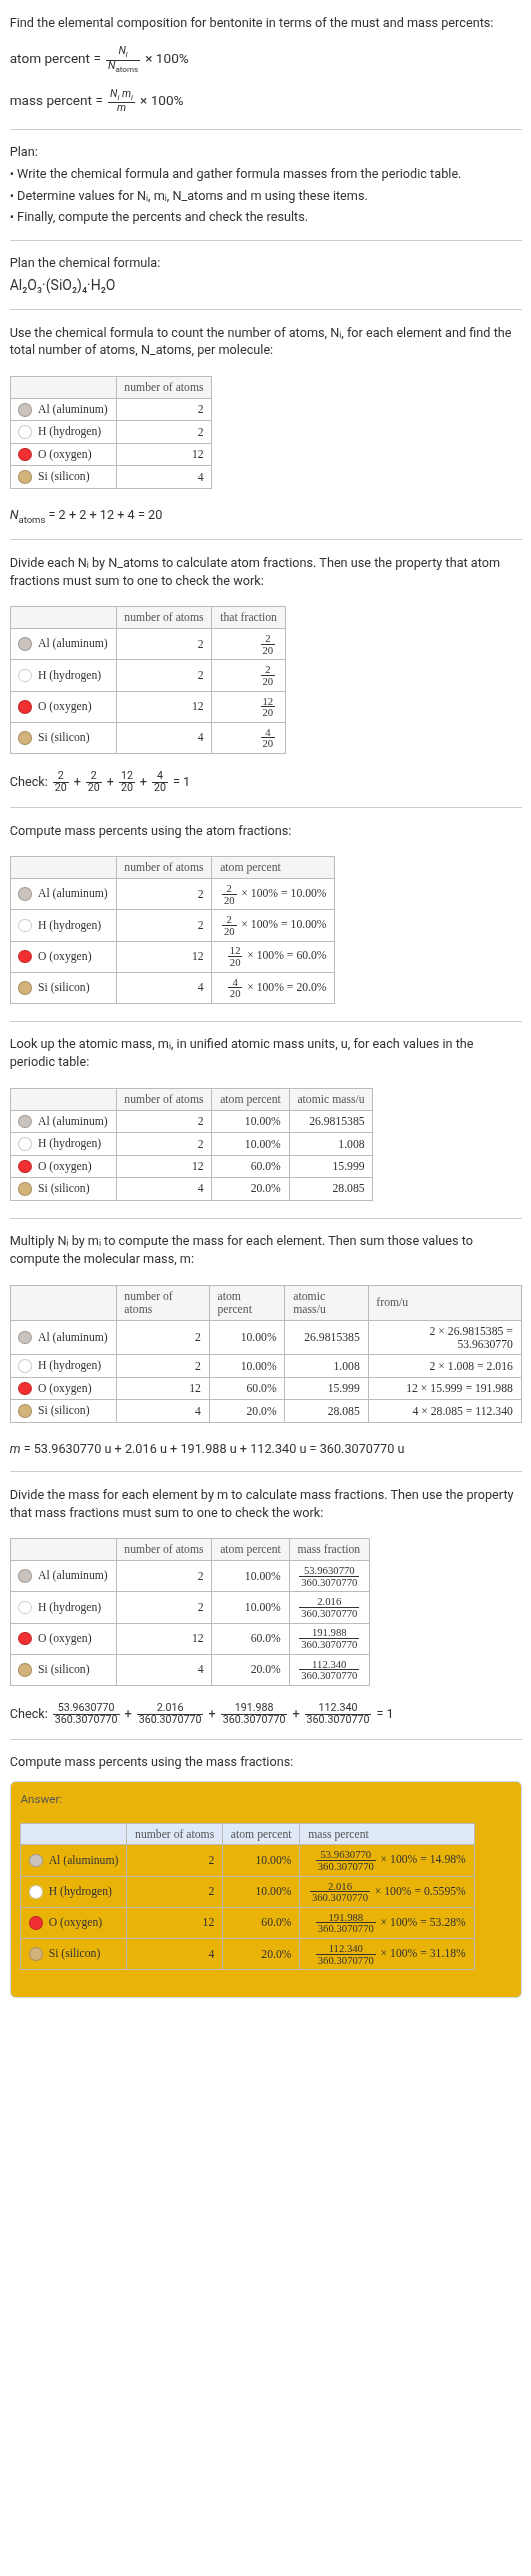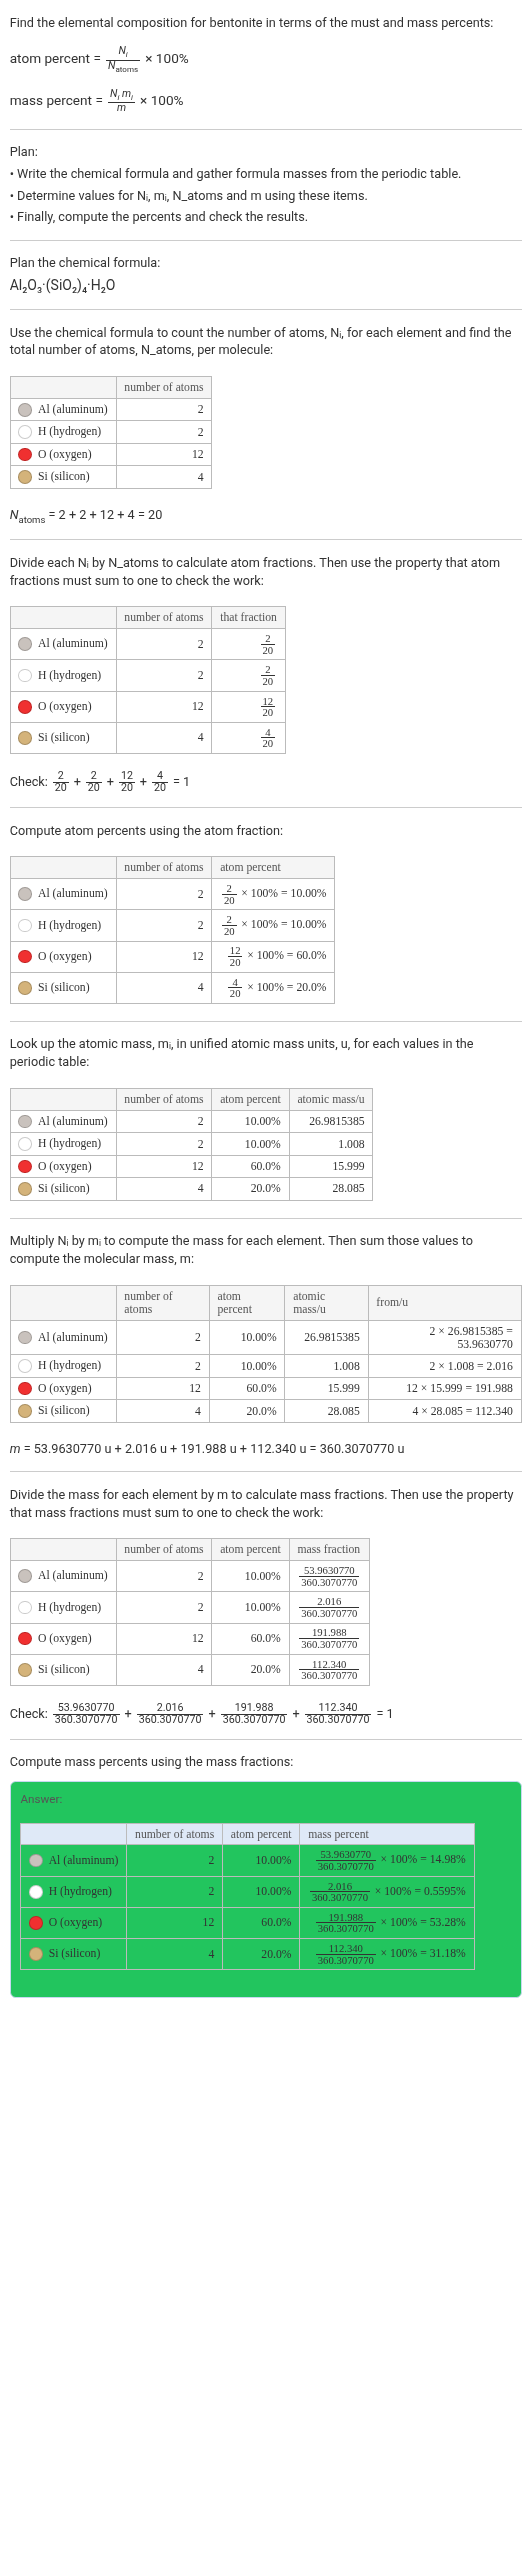--- a/index.html
+++ b/index.html
@@ -49,21 +49,21 @@
     white-space: nowrap;
   }
   .swatch {
     width: 11.7px;
     height: 11.7px;
     border-radius: 50%;
     border: 1px solid rgba(0,0,0,0.2);
     flex-shrink: 0;
   }
   .answer-box {
-    background: #22c55e;
+    background: #eab308;
     border: 1px solid #c7d8f0;
     border-radius: 5.8px;
     padding: 9.7px;
     margin-top: 9.7px;
   }
   .answer-label {
     color: #555;
     font-size: 11.7px;
     margin-bottom: 5.8px;
   }
@@ -209,21 +209,21 @@
         <td class="num"><span class="frac"><span class="num">4</span><span class="den">20</span></span></td>
       </tr>
     </tbody>
 </table>
 <div class="check-line">
   Check: <span class="frac"><span class="num">2</span><span class="den">20</span></span> + <span class="frac"><span class="num">2</span><span class="den">20</span></span> + <span class="frac"><span class="num">12</span><span class="den">20</span></span> + <span class="frac"><span class="num">4</span><span class="den">20</span></span> = 1
 </div>
 
 <hr>
 
-<div class="section-text">Compute atom percents using the atom fraction:</div>
+<div class="section-text">Compute mass percents using the atom fractions:</div>
 <table class="tbl">
   <tbody>
       <tr>
         <th></th>
         <th>number of atoms</th>
         <th>atom percent</th>
       </tr>
   </tbody>
     <tbody id="tbl3">
       <tr>

